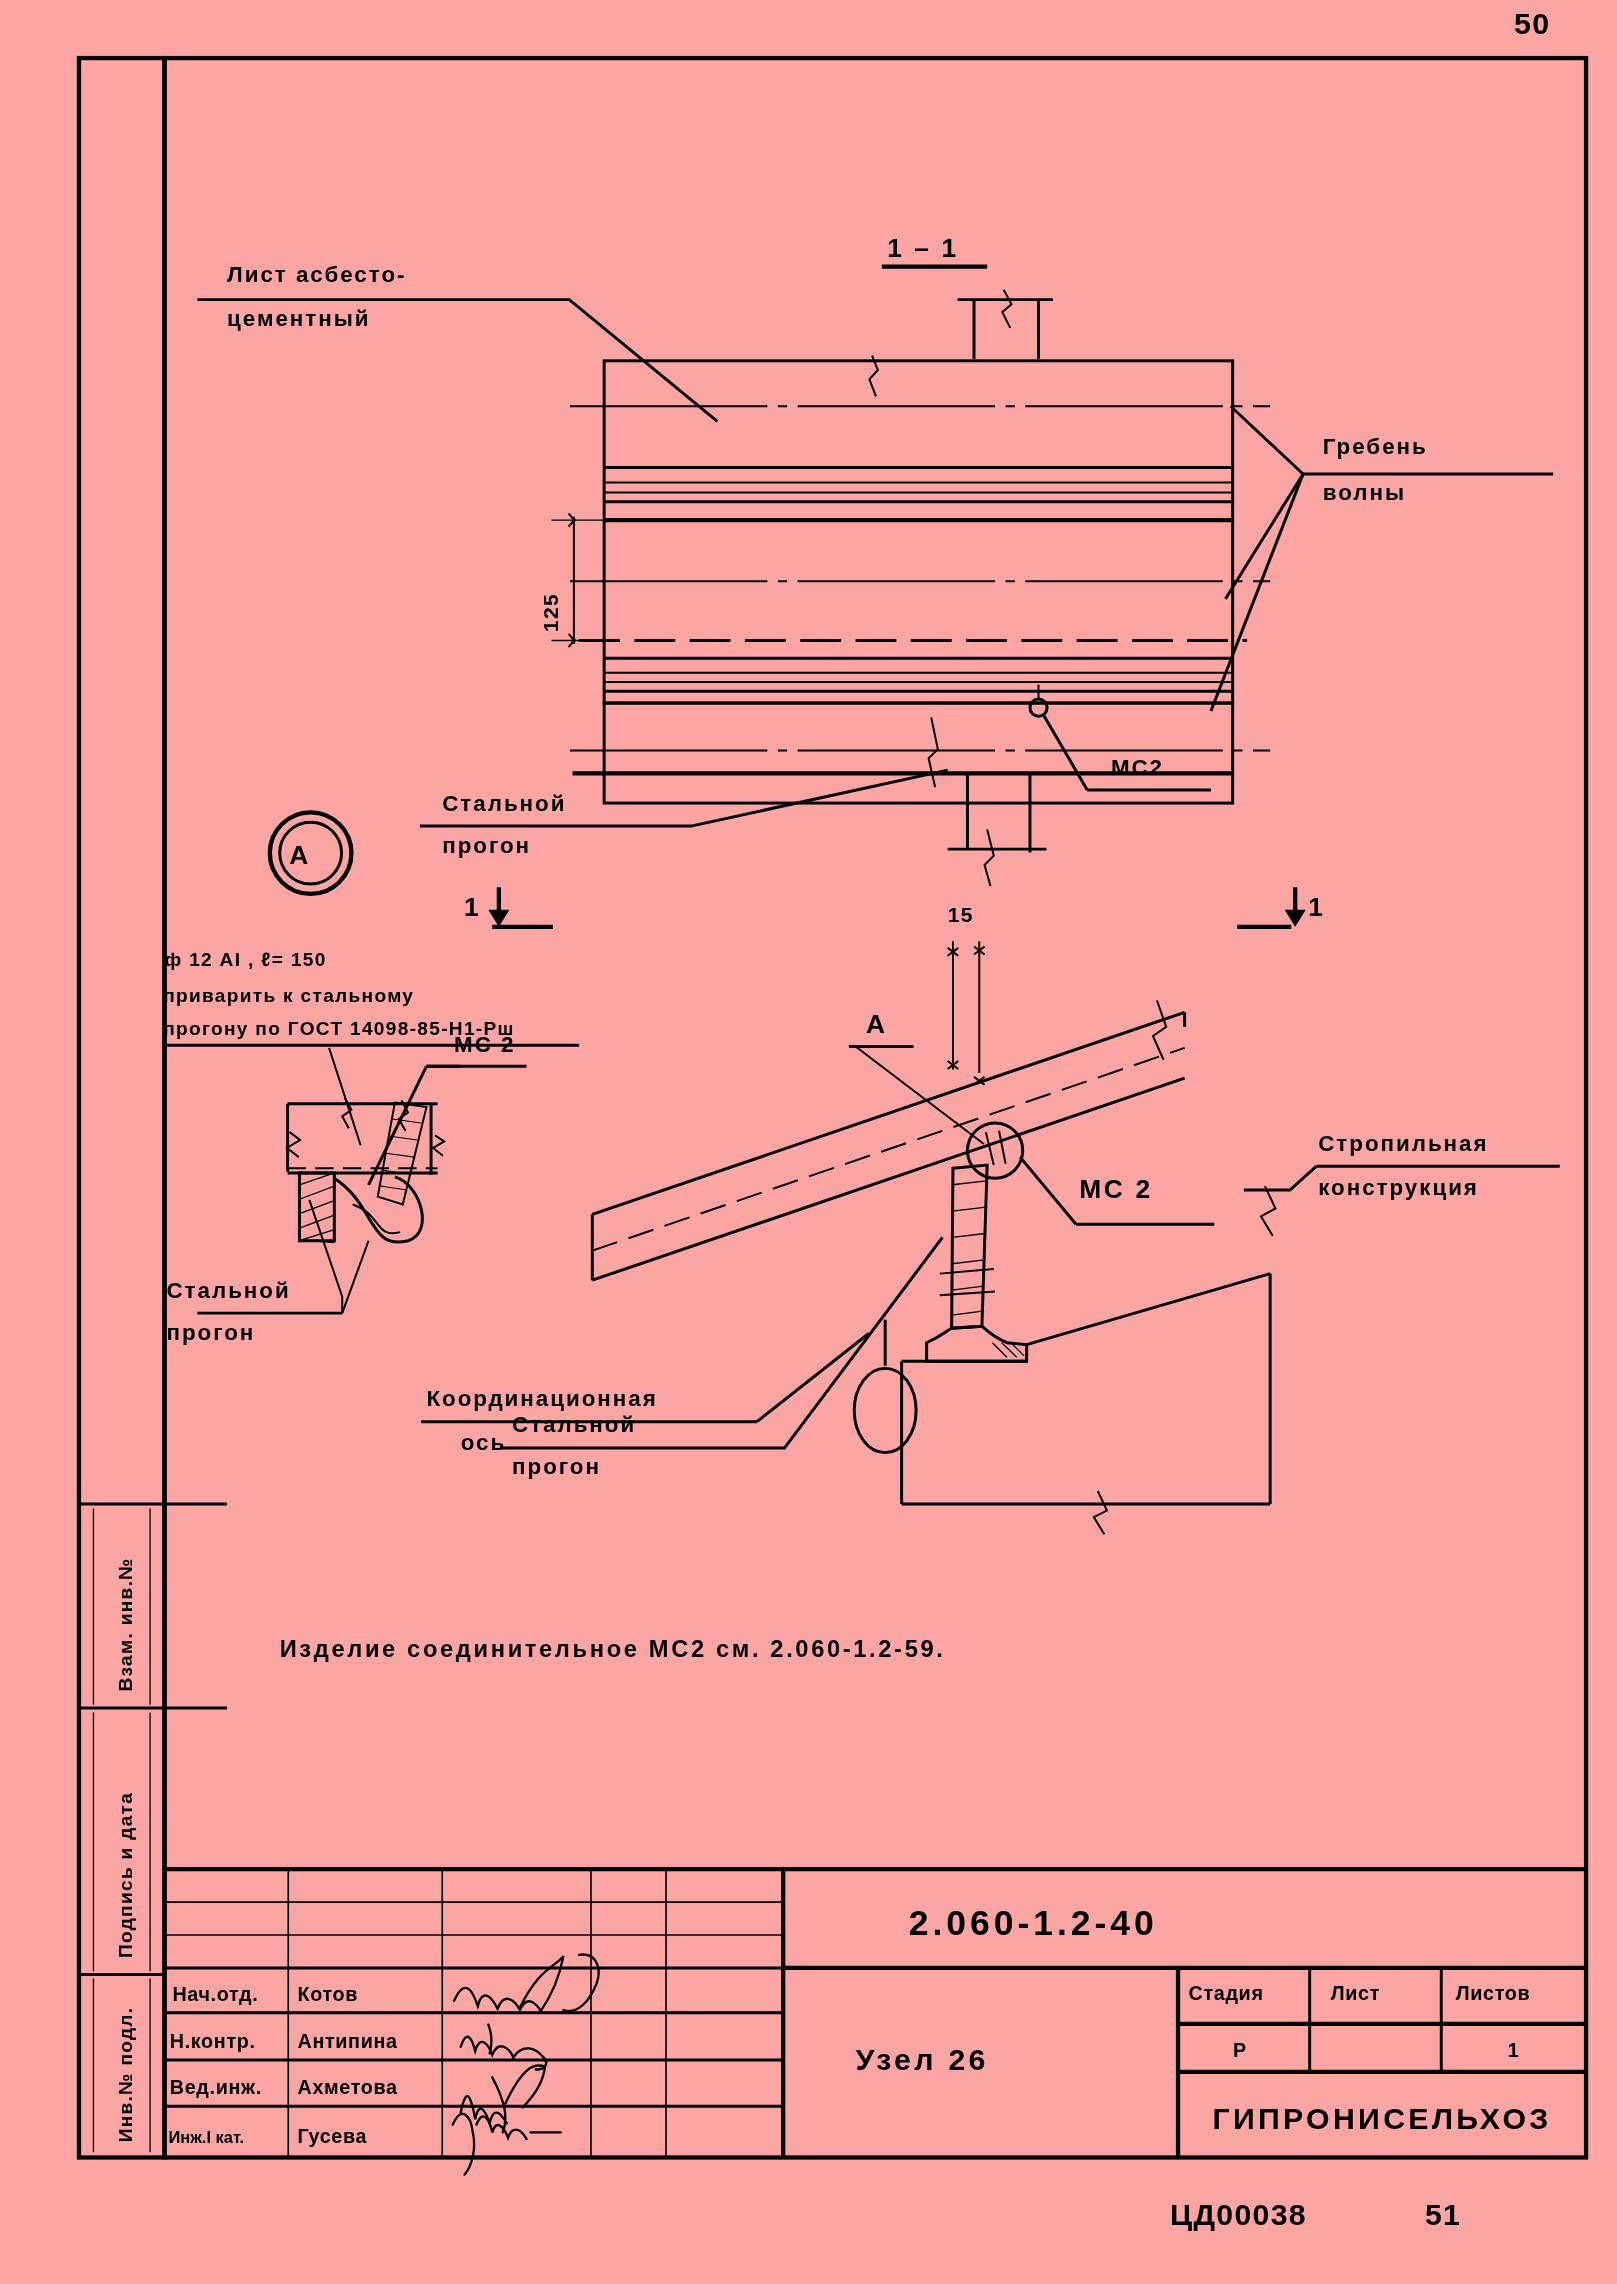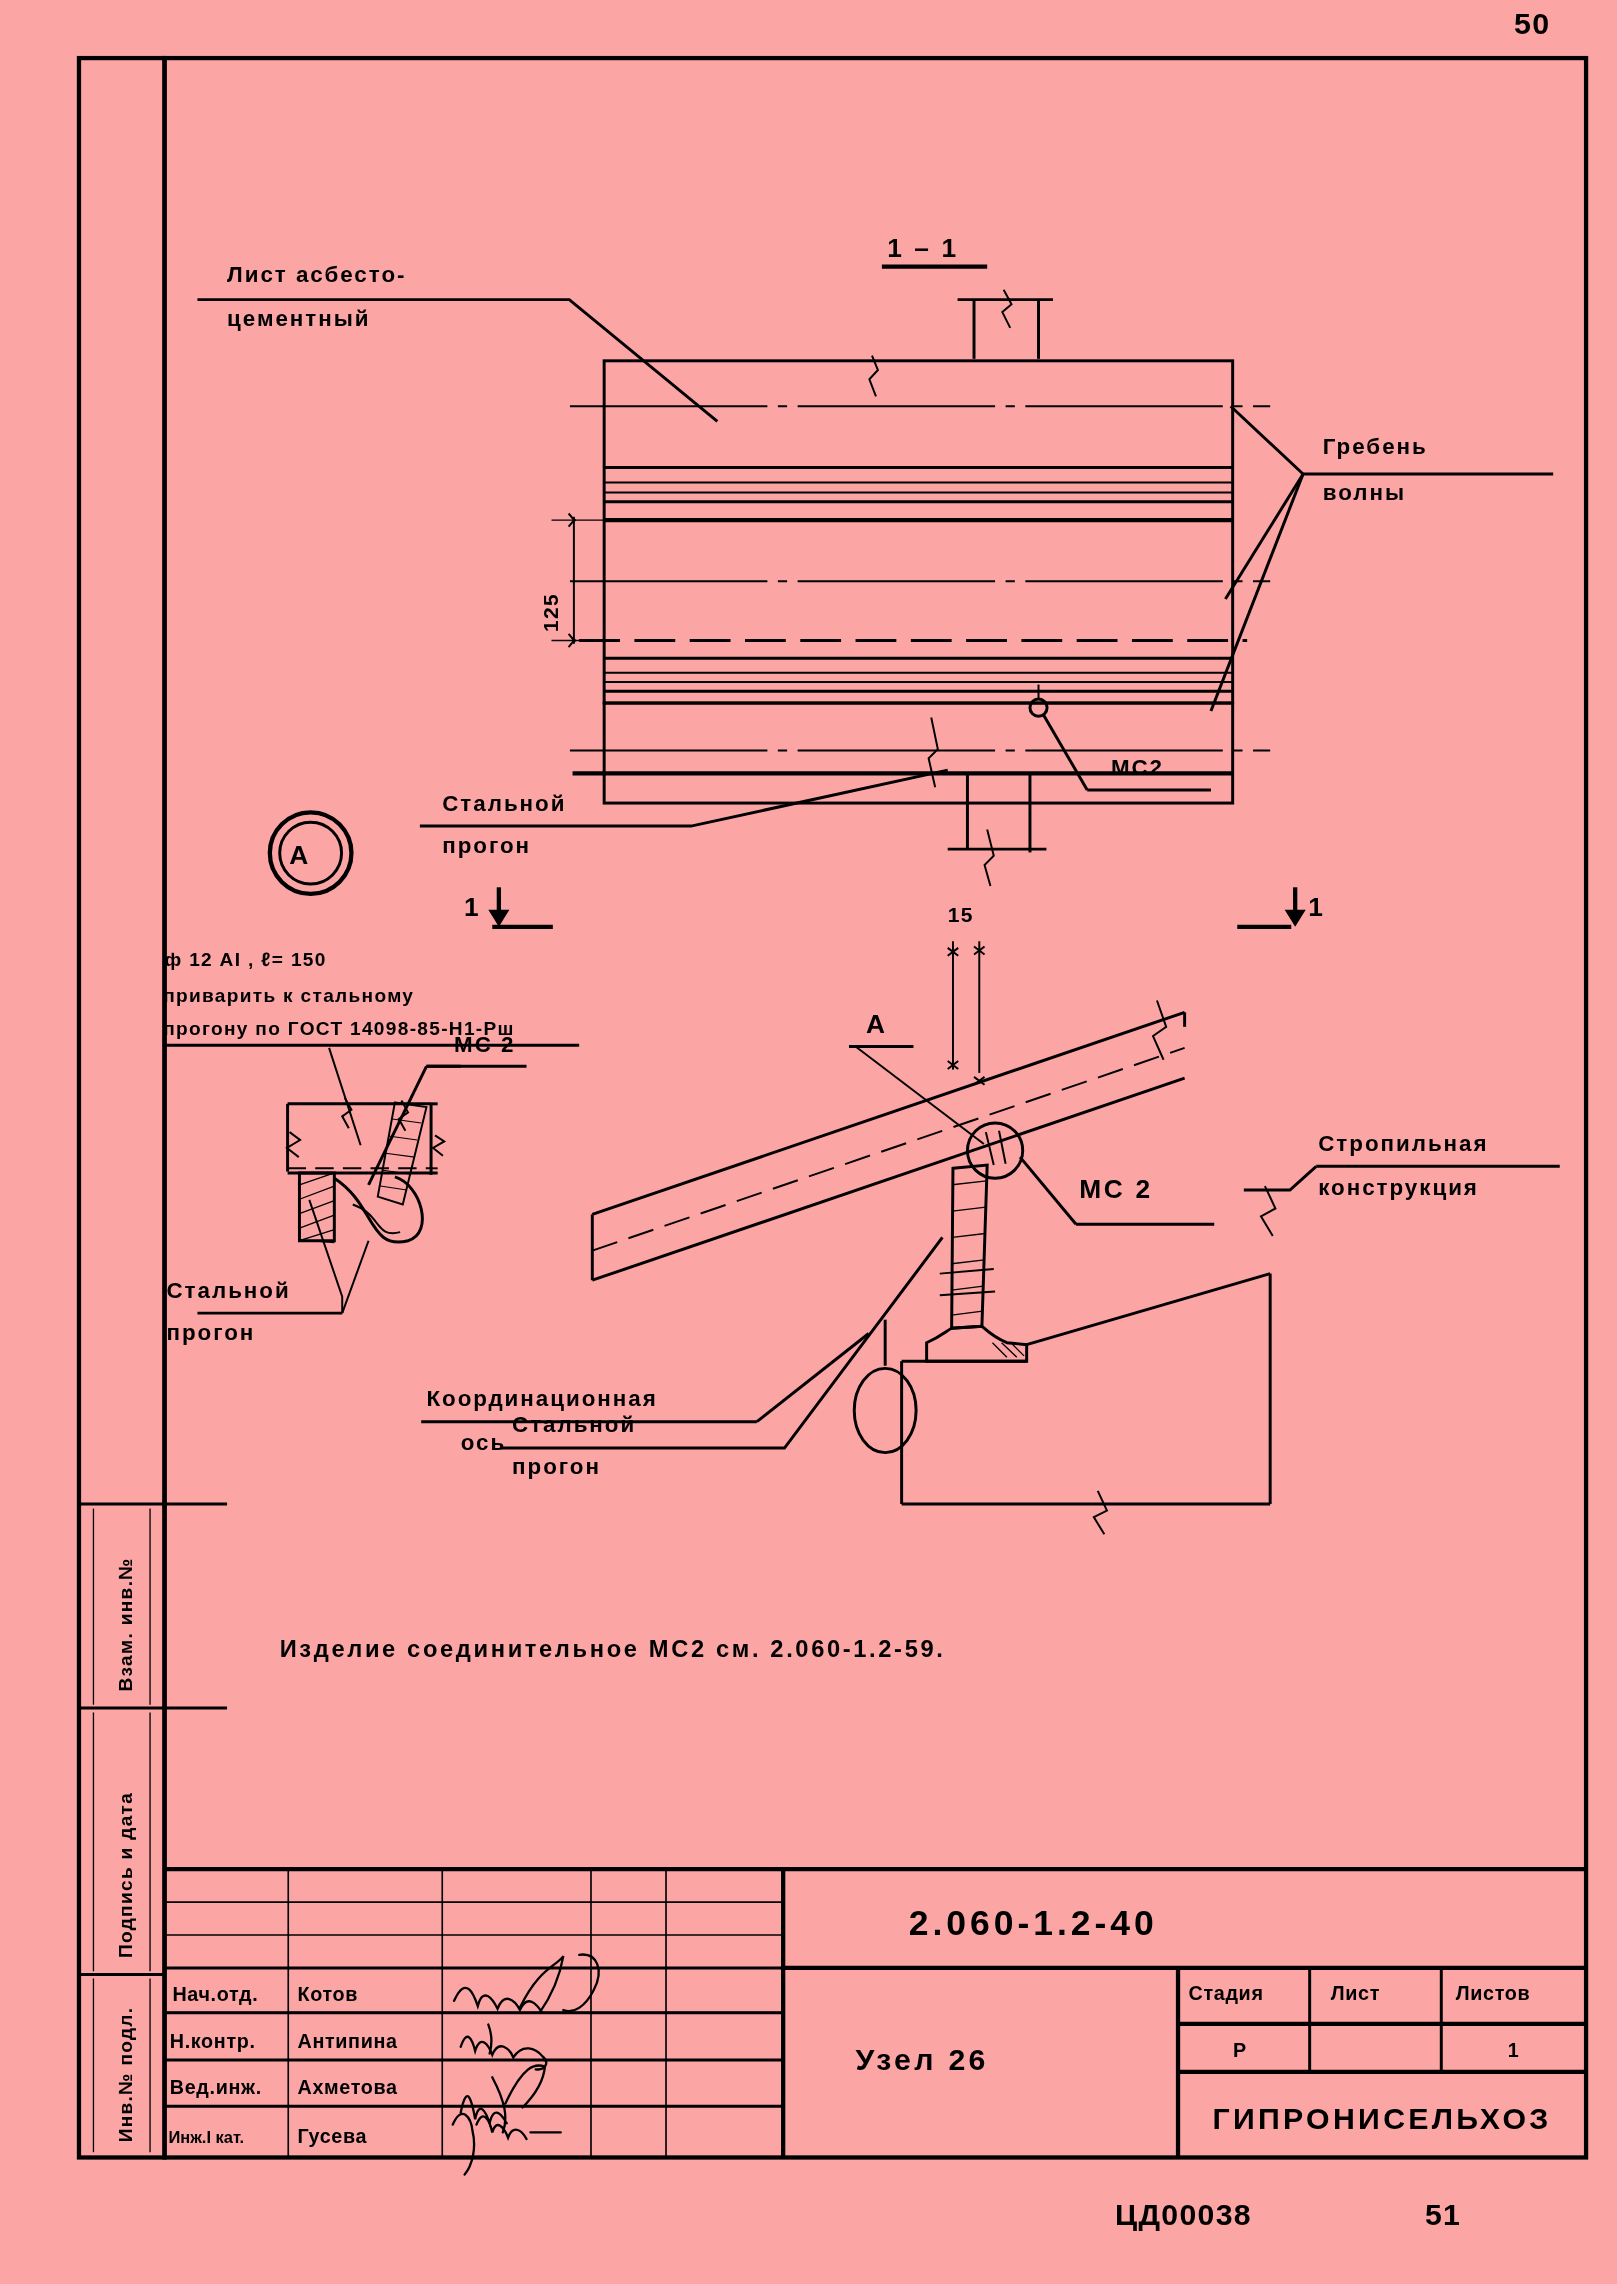--- a/index.html
+++ b/index.html
@@ -51,21 +51,21 @@
 <body>
 
 <div id="page">
 
   <div class="abs" style="left:1514px; top:4px;">
     <svg width="86" height="41" viewBox="0 0 130 62">
         <text class="pgnum" x="0" y="46">50</text>
       </svg>
   </div>
 
-  <div class="abs" style="left:1115px; top:2192px;">
+  <div class="abs" style="left:1170px; top:2192px;">
     <svg width="217" height="46" viewBox="0 0 330 70">
         <text class="pgnum" x="0" y="50">ЦД00038</text>
       </svg>
   </div>
   <div class="abs" style="left:1425px; top:2192px;text-decoration:underline;">
     <svg width="92" height="46" viewBox="0 0 140 70">
         <text class="pgnum" x="0" y="50">51</text>
       </svg>
   </div>
 

